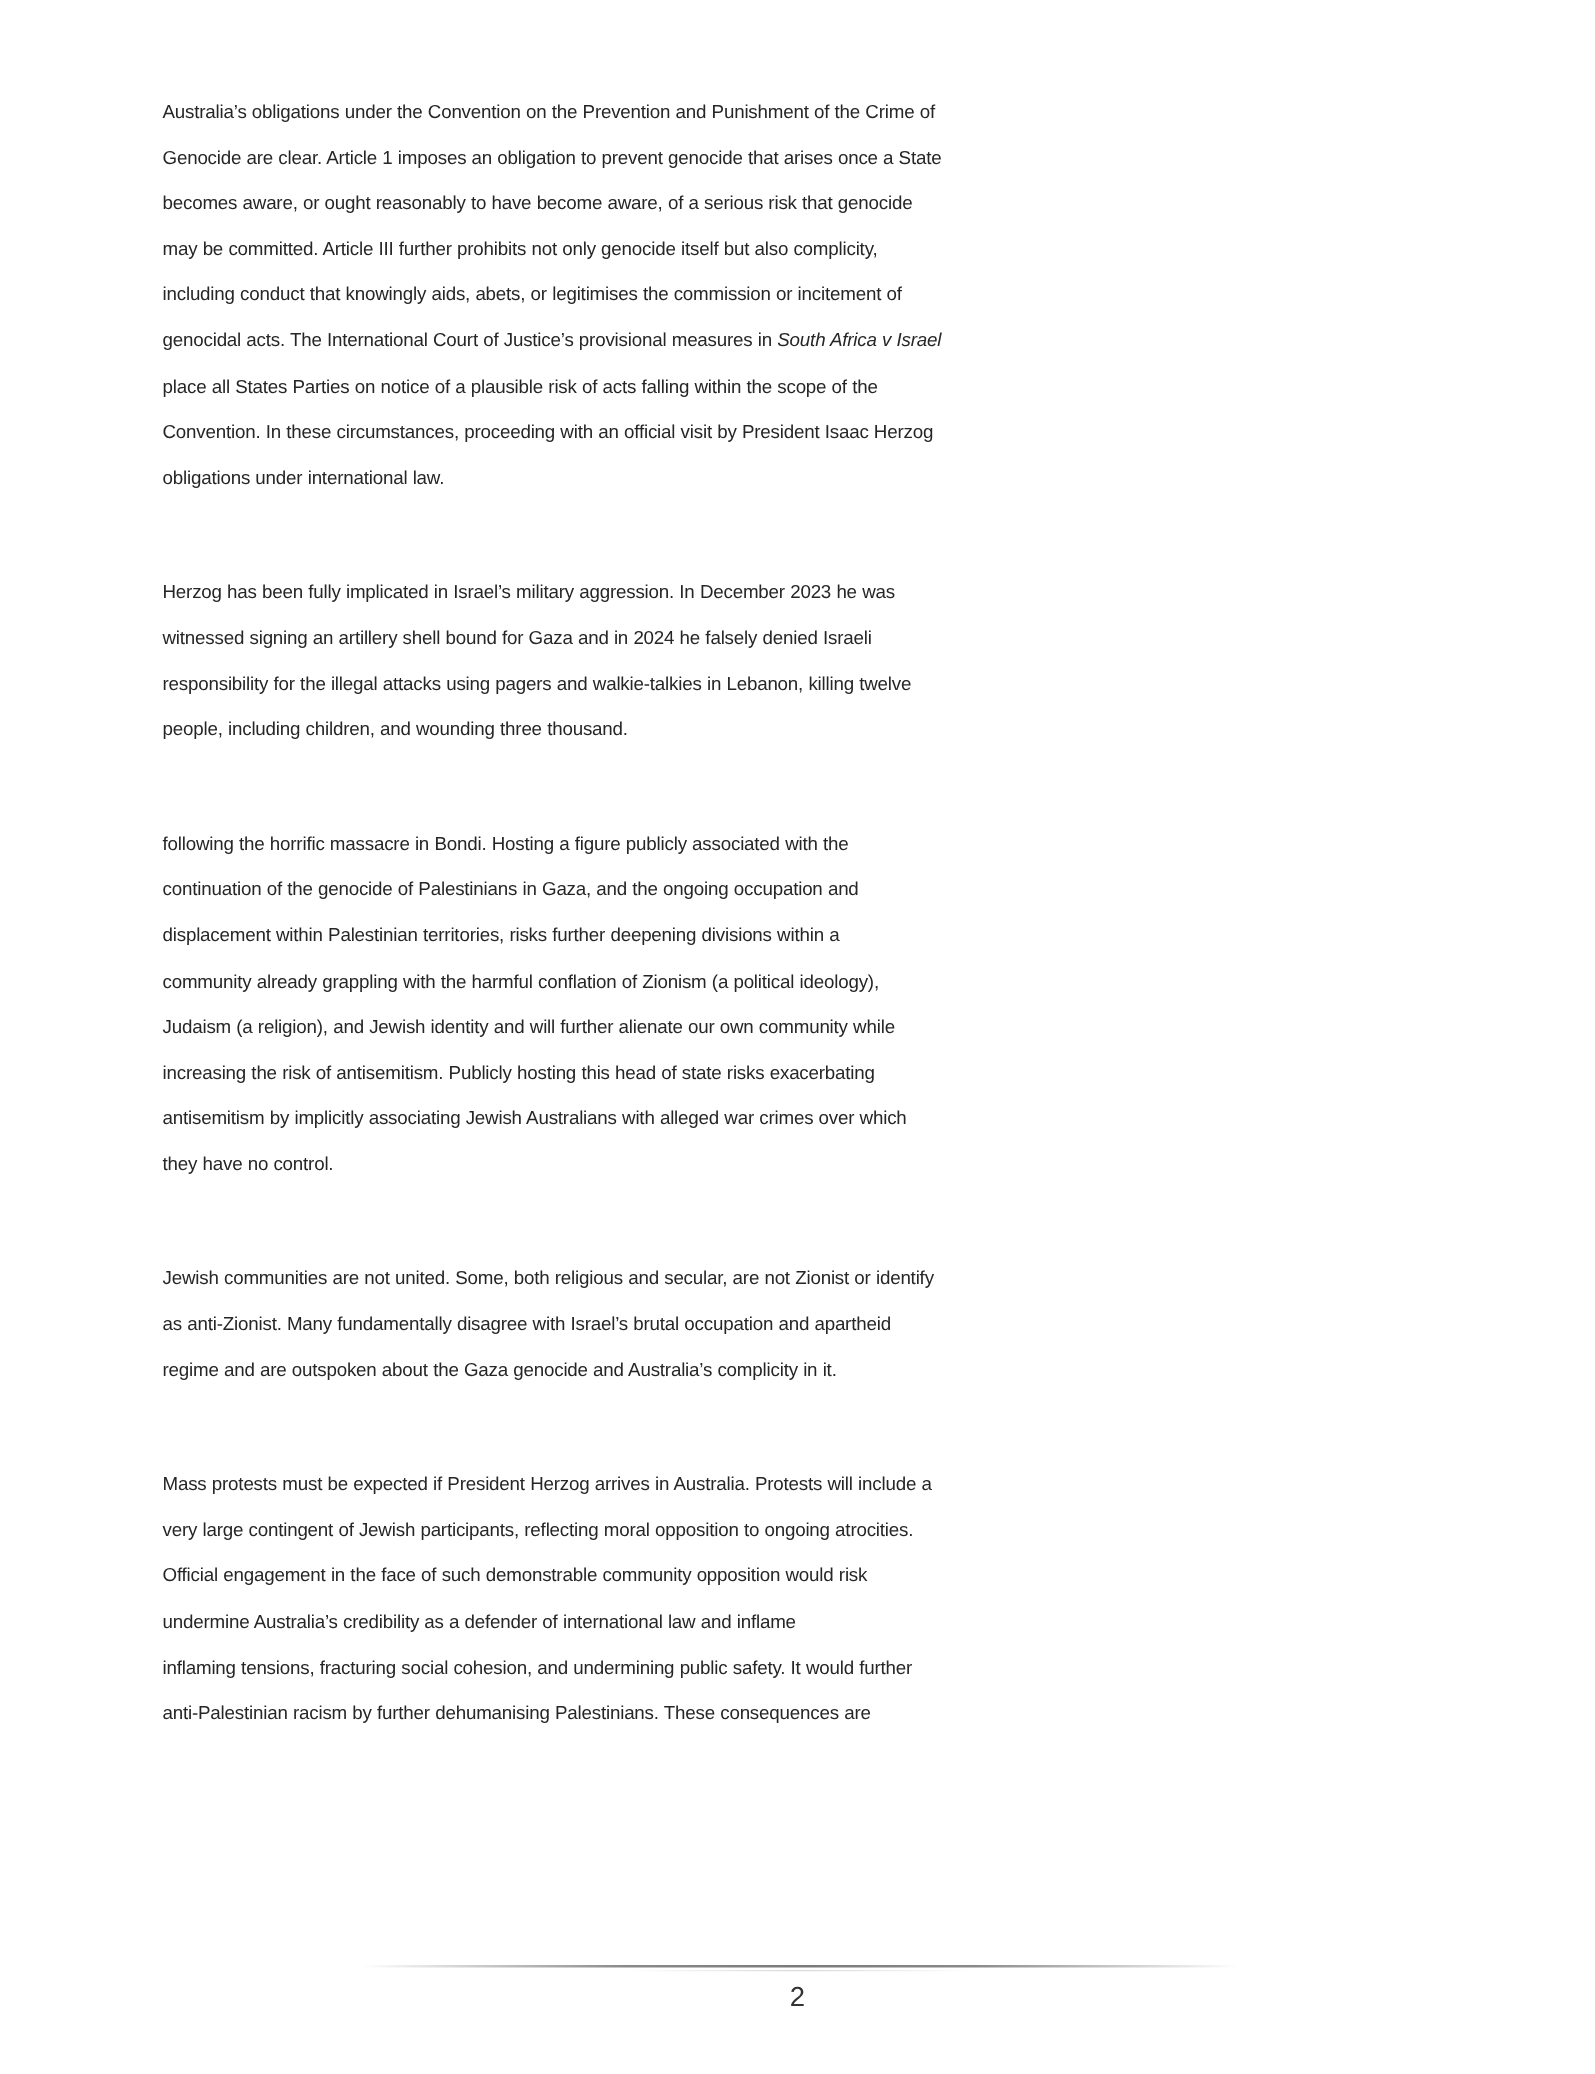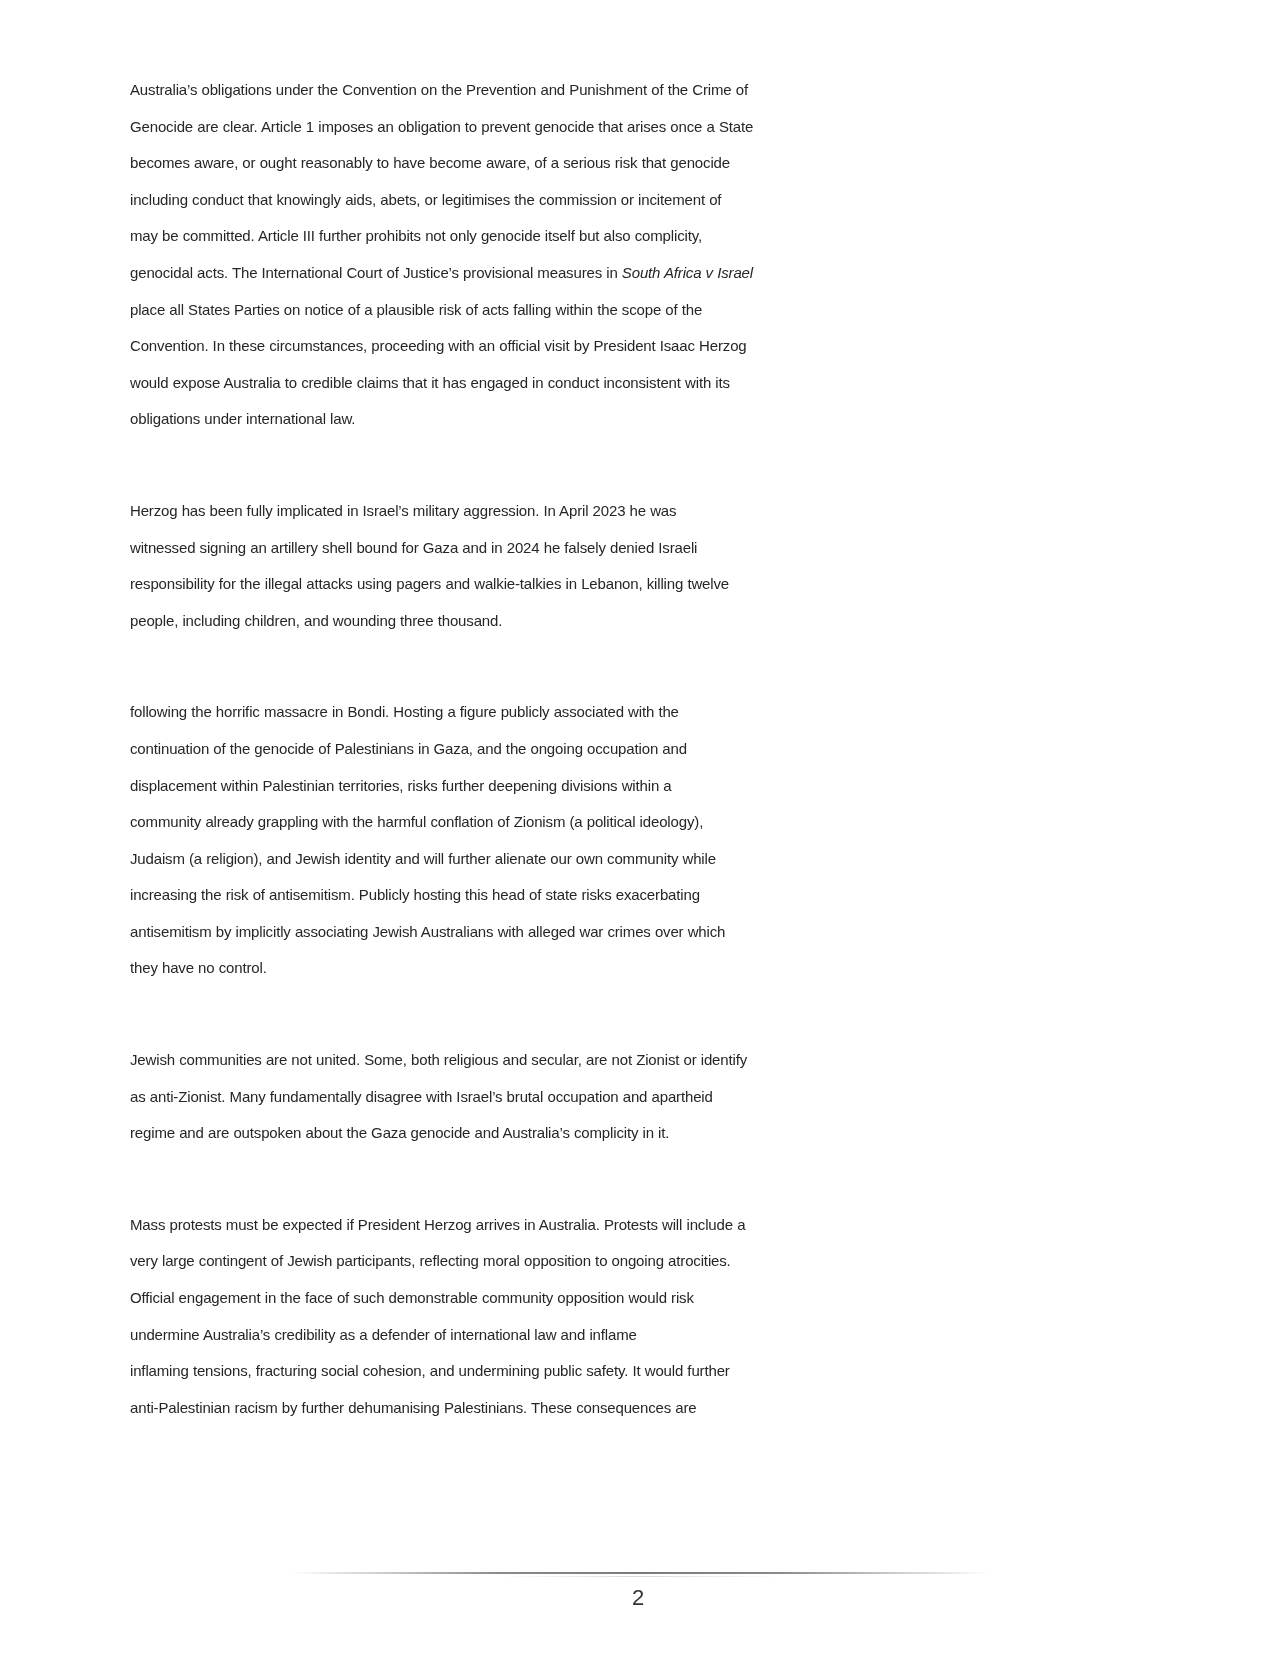--- a/index.html
+++ b/index.html
@@ -62,31 +62,30 @@
     }
   </style>
 </head>
 <body>
 
 <div class="page-body">
   <p class="para">
     <span class="line">Australia’s obligations under the Convention on the Prevention and Punishment of the Crime of</span>
     <span class="line">Genocide are clear. Article 1 imposes an obligation to prevent genocide that arises once a State</span>
     <span class="line">becomes aware, or ought reasonably to have become aware, of a serious risk that genocide</span>
+    <span class="line">may be committed. Article III further prohibits not only genocide itself but also complicity,</span>
     <span class="line">including conduct that knowingly aids, abets, or legitimises the commission or incitement of</span>
-    <span class="line">may be committed. Article III further prohibits not only genocide itself but also complicity,</span>
     <span class="line"><span>genocidal acts. The International Court of Justice’s provisional measures in </span><em>South Africa v Israel</em><span></span></span>
     <span class="line">place all States Parties on notice of a plausible risk of acts falling within the scope of the</span>
     <span class="line">Convention. In these circumstances, proceeding with an official visit by President Isaac Herzog</span>
-    <span class="line">would expose Australia to credible claims that it has engaged in conduct inconsistent with its</span>
     <span class="line">obligations under international law.</span>
   </p>
 
   <p class="para">
-    <span class="line">Herzog has been fully implicated in Israel’s military aggression. In April 2023 he was</span>
+    <span class="line">Herzog has been fully implicated in Israel’s military aggression. In December 2023 he was</span>
     <span class="line">witnessed signing an artillery shell bound for Gaza and in 2024 he falsely denied Israeli</span>
     <span class="line">responsibility for the illegal attacks using pagers and walkie-talkies in Lebanon, killing twelve</span>
     <span class="line">people, including children, and wounding three thousand.</span>
   </p>
 
   <p class="para">
     <span class="line">following the horrific massacre in Bondi. Hosting a figure publicly associated with the</span>
     <span class="line">continuation of the genocide of Palestinians in Gaza, and the ongoing occupation and</span>
     <span class="line">displacement within Palestinian territories, risks further deepening divisions within a</span>
     <span class="line">community already grappling with the harmful conflation of Zionism (a political ideology),</span>

